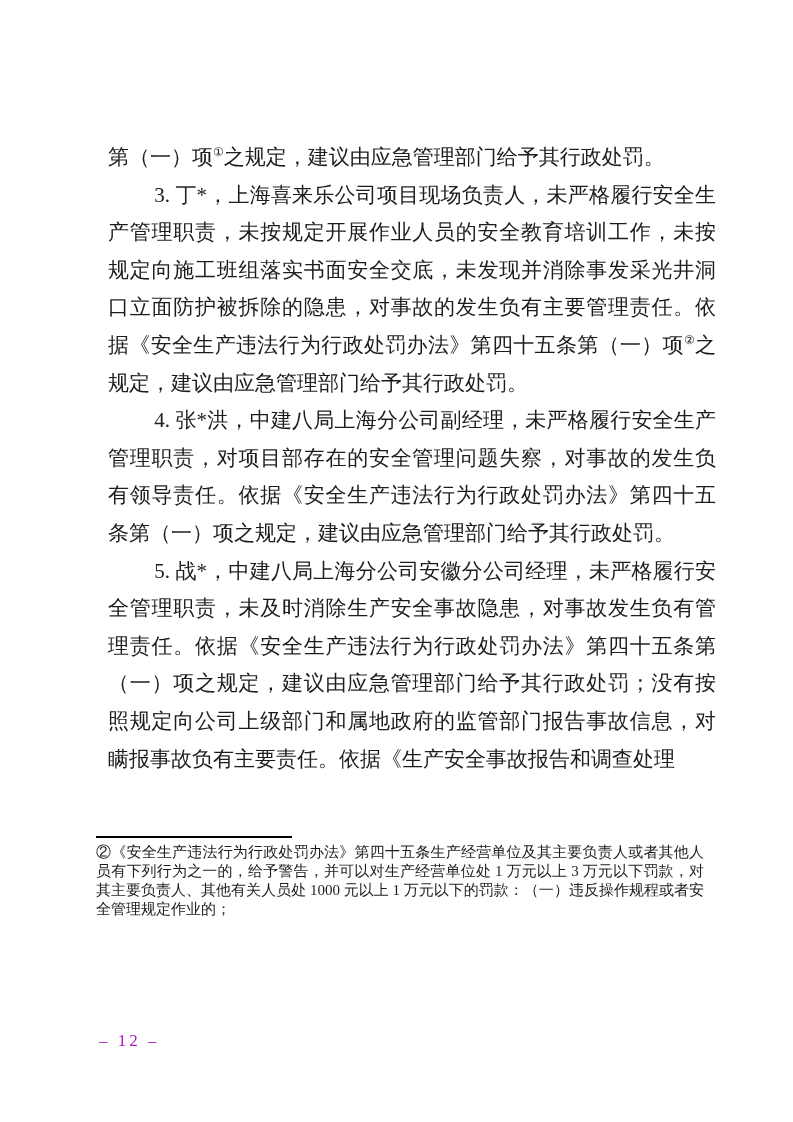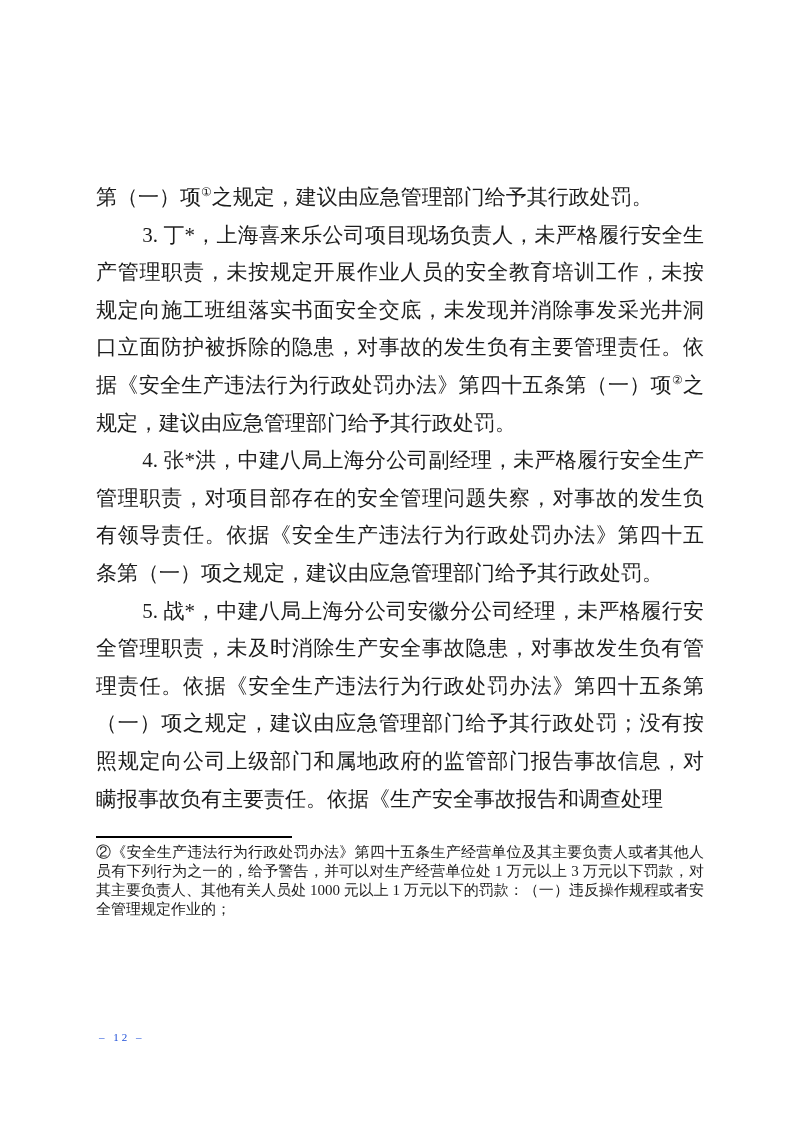--- a/index.html
+++ b/index.html
@@ -9,28 +9,27 @@
     width: 793px;
     height: 1122px;
     margin: 0 auto;
     background: #ffffff;
     color: #1c1c1c;
     font-family: "Liberation Serif", "DejaVu Serif", serif;
     overflow: hidden;
   }
   .body-text {
     position: absolute;
-    left: 96px;
+    left: 108px;
     top: 139px;
     width: 608px;
     font-size: 21px;
     line-height: 37.6px;
     text-align: justify;
     word-break: break-all;
-    margin-top: 40px;
   }
   .para { margin: 0; }
   .para.indent { text-indent: 2.2em; }
   sup.fn-ref {
     font-size: 12px;
     line-height: 0;
     vertical-align: super;
   }
   .footnote-area {
     position: absolute;
@@ -48,23 +47,23 @@
     font-size: 15px;
     line-height: 19px;
     text-align: justify;
     word-break: break-all;
     margin: 0;
   }
   .page-number {
     position: absolute;
     left: 99px;
     top: 1031px;
-    font-size: 11px;
+    font-size: 17px;
     letter-spacing: 3px;
-    color: #1d4ed8;
+    color: #a21caf;
     white-space: nowrap;
   }
 </style>
 </head>
 <body>
 
 <div class="page">
 
   <div class="body-text">
 

